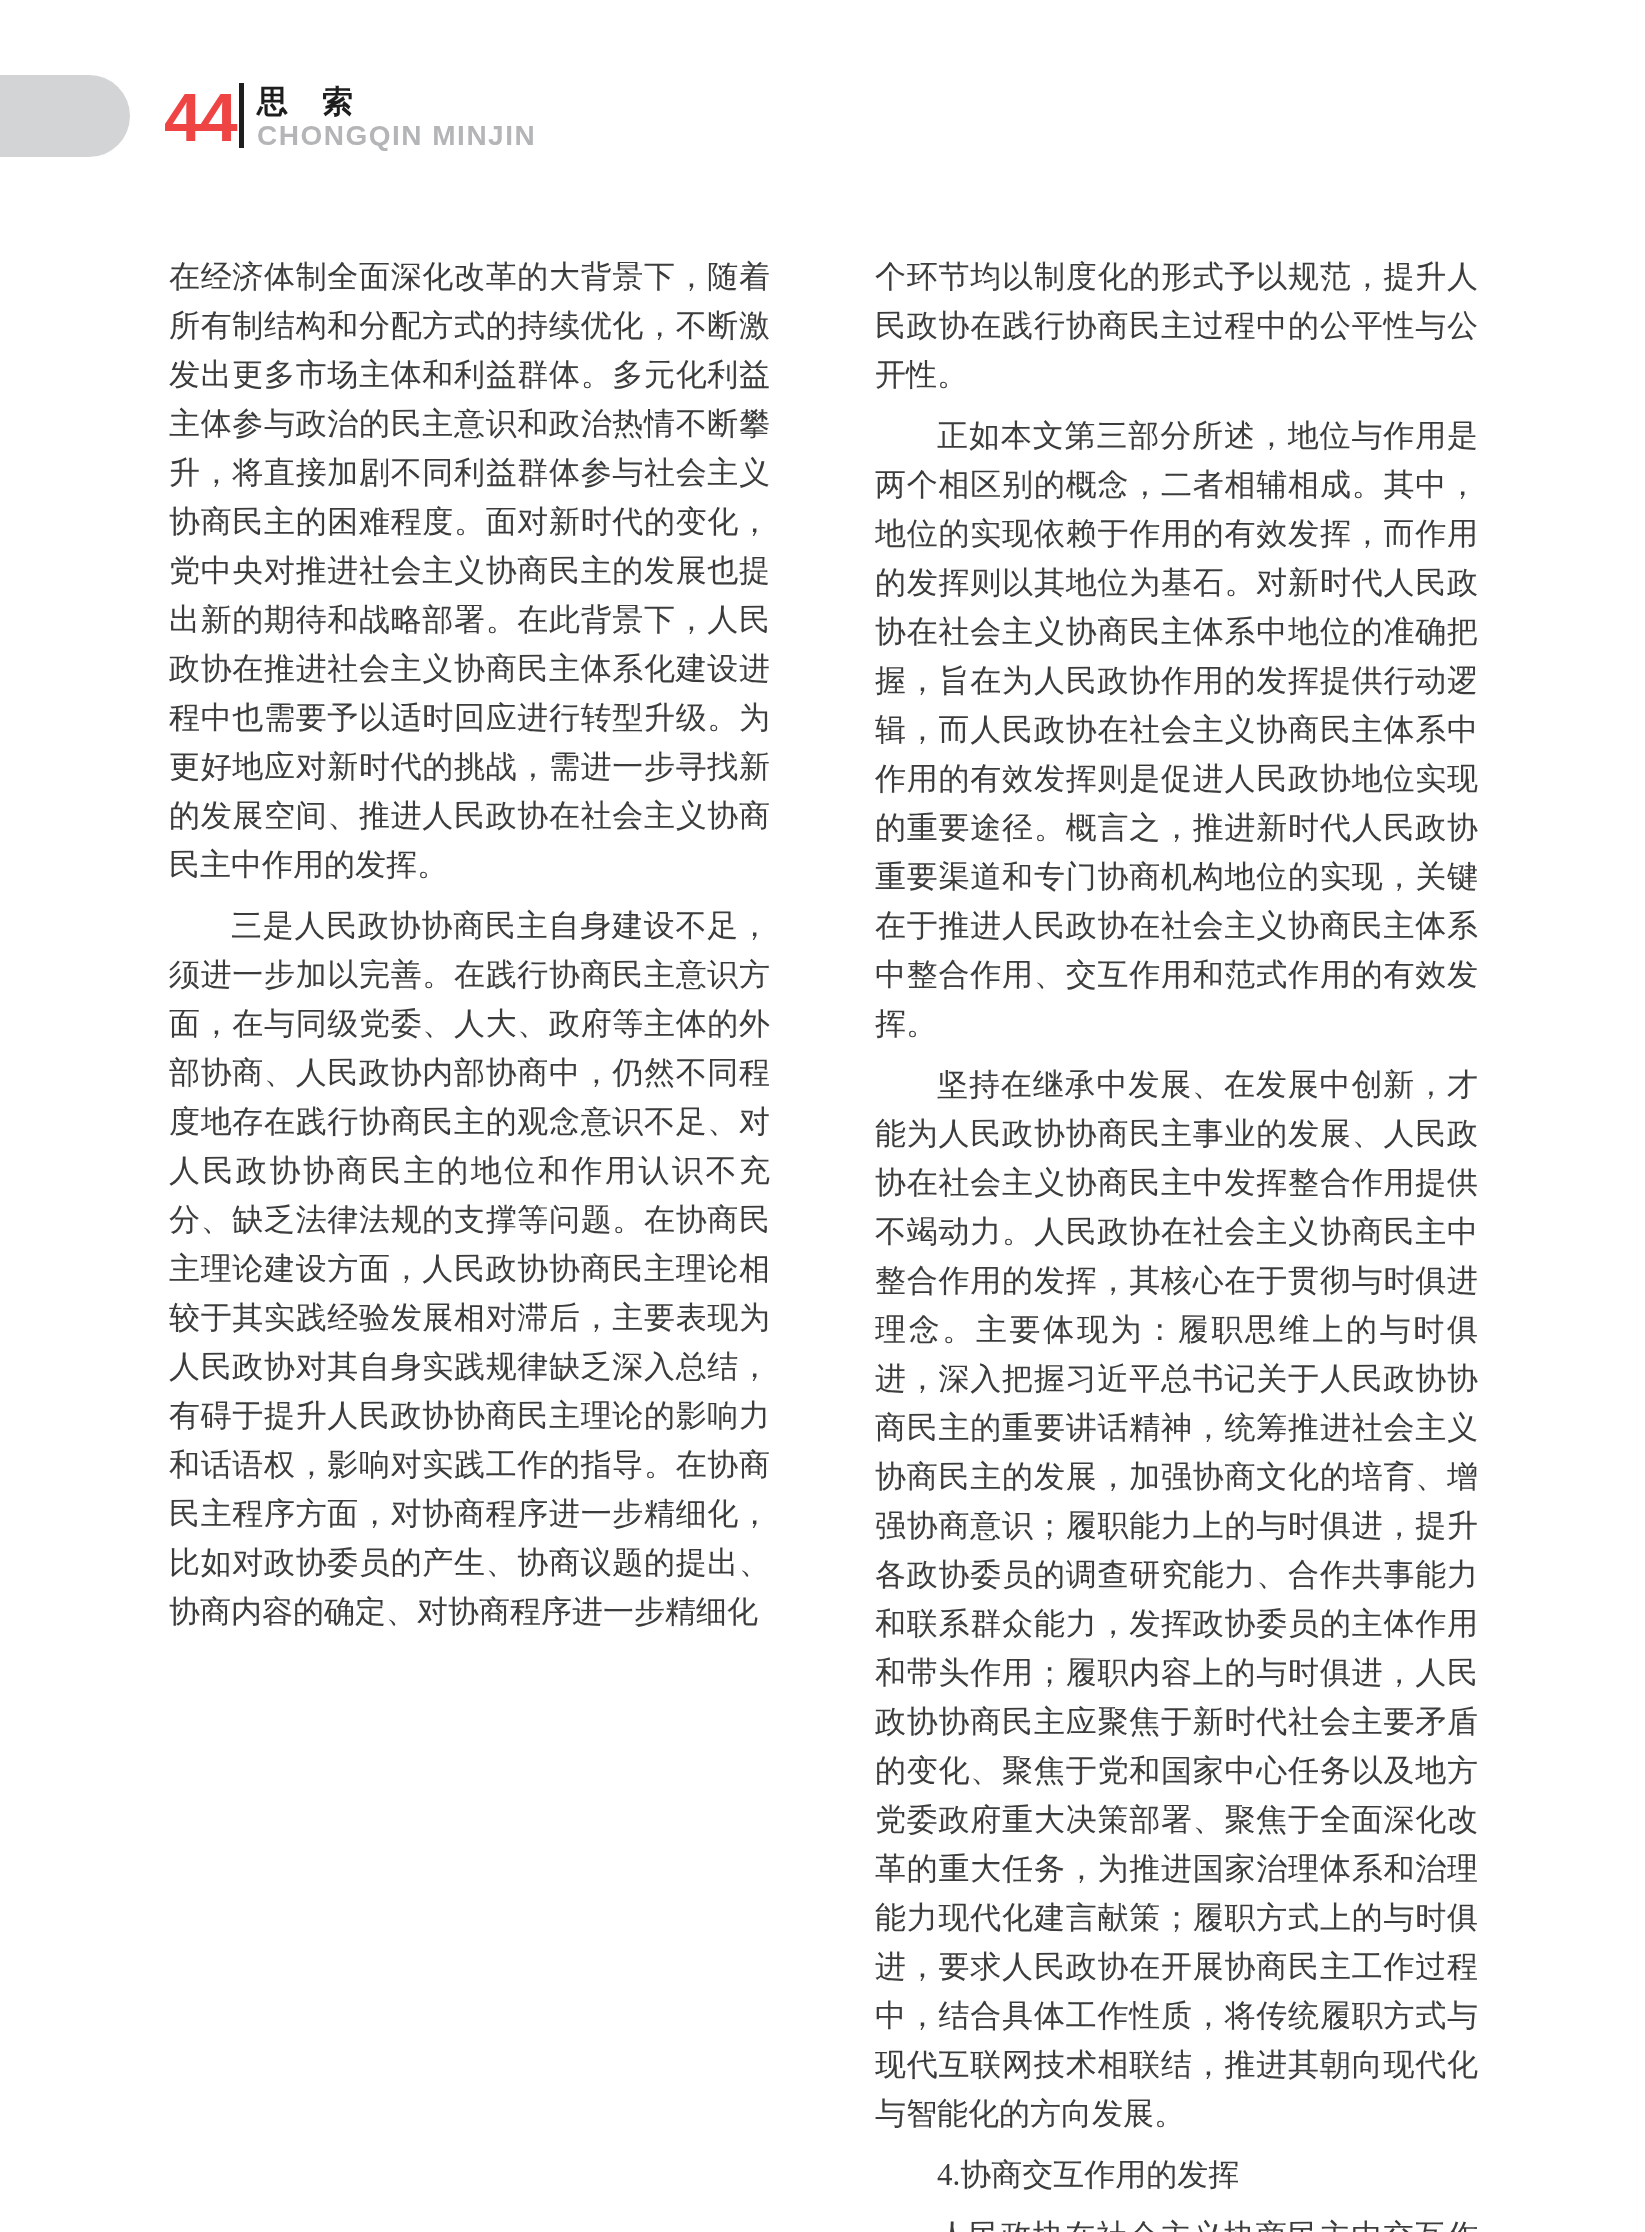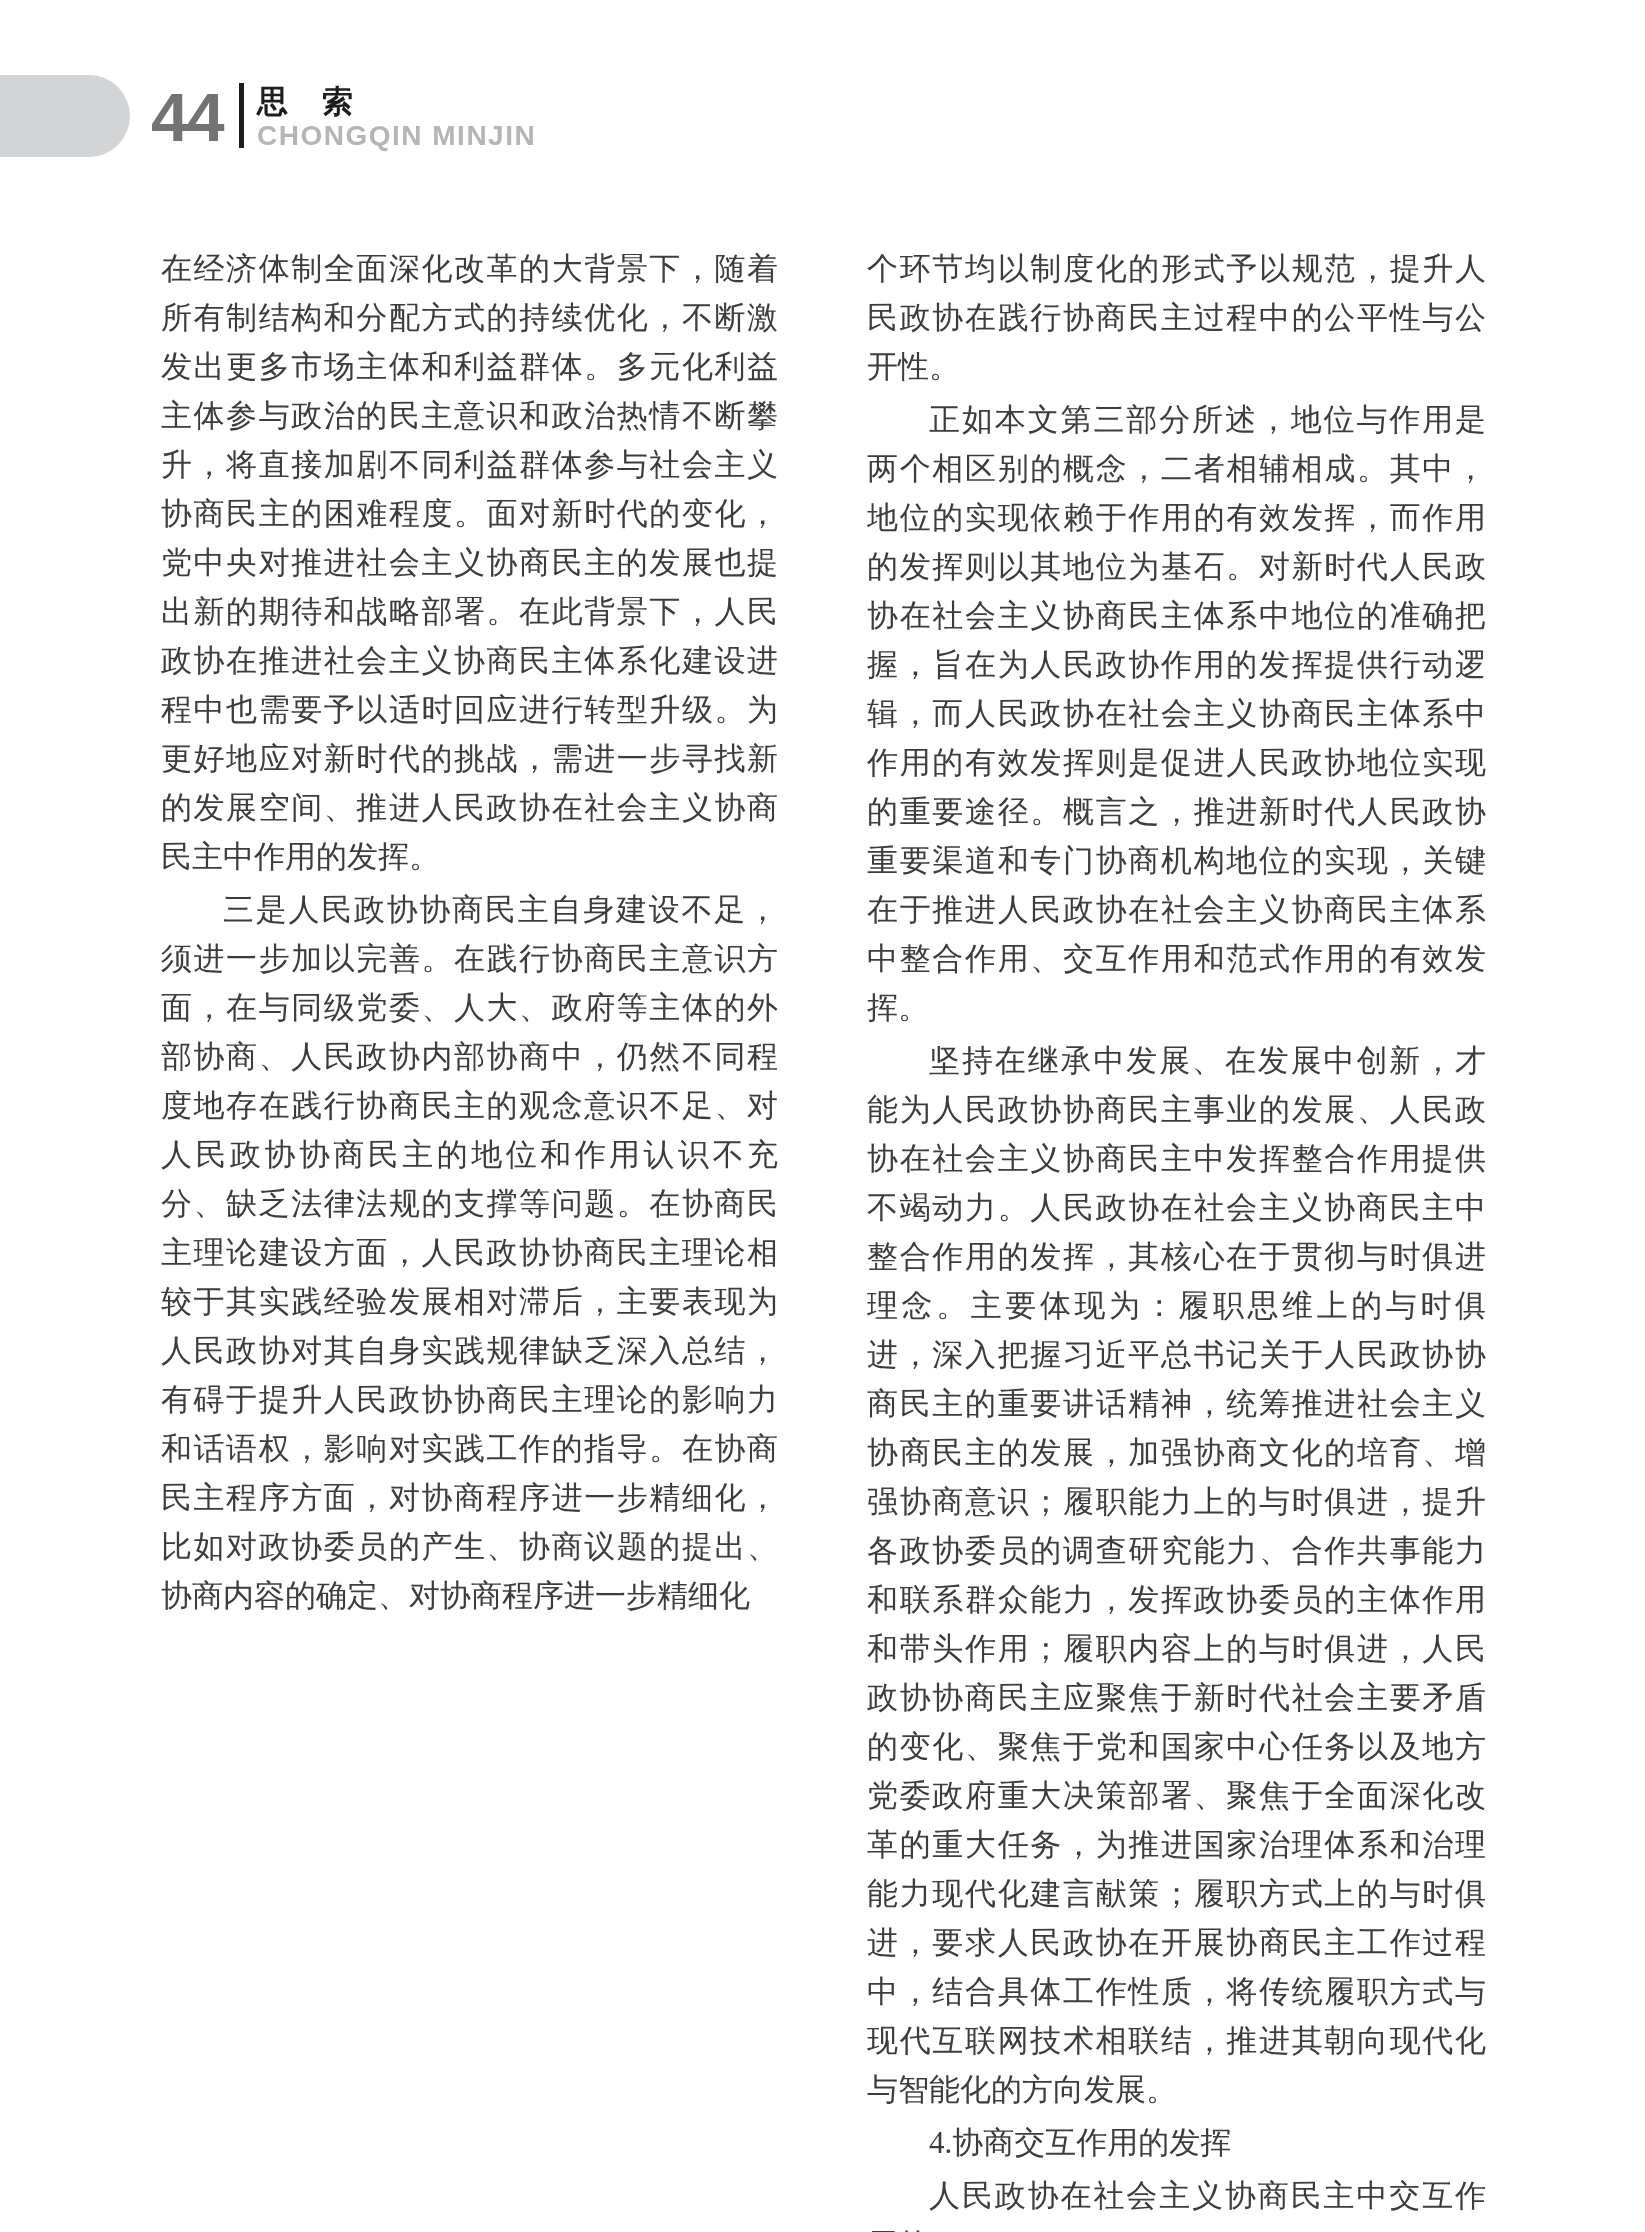--- a/index.html
+++ b/index.html
@@ -15,28 +15,28 @@
   
   .corner-pill {
     position: absolute;
     left: 0; top: 75px;
     width: 130px; height: 82px;
     background: #d3d4d6;
     border-radius: 0 41px 41px 0;
   }
   .page-num {
     position: absolute;
-    left: 151px; top: 88px;
+    left: 164px; top: 88px;
     width: 70px;
     font-family: "Liberation Sans", "DejaVu Sans", sans-serif;
     font-weight: 700;
     font-size: 68px;
     line-height: 58px;
     letter-spacing: -2px;
-    color: #737373;
+    color: #ef4444;
   }
   .header-divider {
     position: absolute;
     left: 239px; top: 83px;
     width: 5px; height: 65px;
     background: #1e1e1e;
   }
   .title-cn {
     position: absolute;
     left: 257px; top: 86px;
@@ -68,21 +68,21 @@
     font-size: 31px;
     line-height: 49px;
     color: #3c3c3c;
     text-align: justify;
     text-justify: inter-character;
     word-break: break-all;
     overflow-wrap: anywhere;
   }
   .col-left  { left: 157px; width: 625px; }
   .col-right { left: 863px; width: 627px; }
-  .col p { margin: 4px; padding: 0; }
+  .col p { margin: 12px; padding: 0; }
   .ind { text-indent: 2em; }
   .subsection-heading {
     font-weight: 700;
     letter-spacing: 0.12em;
   }
 </style>
 </head>
 <body>
 
 <div class="page">

